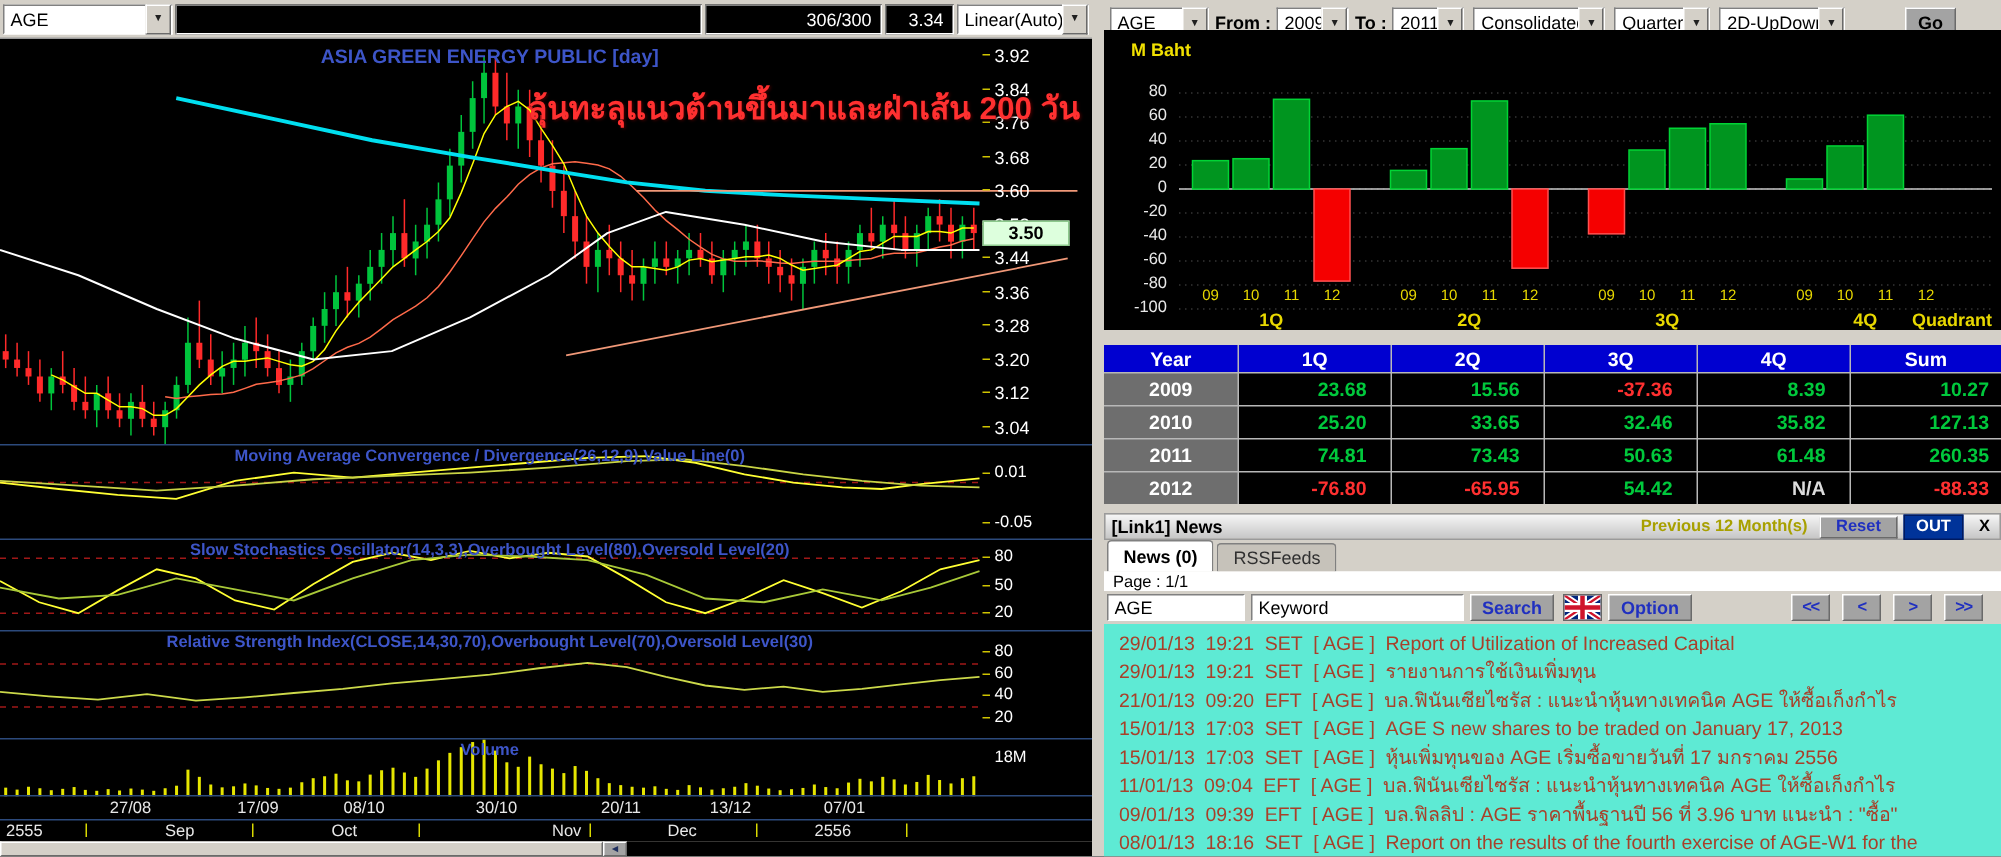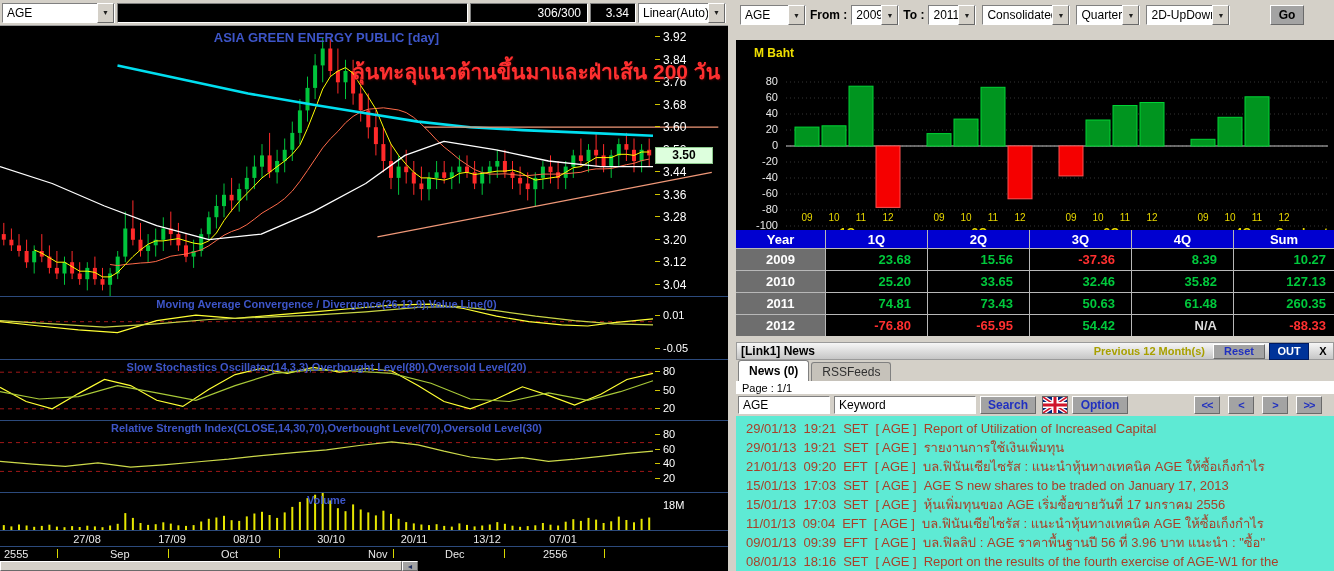--- a/index.html
+++ b/index.html
@@ -37,21 +37,21 @@
   #hscroll{position:absolute;left:0;top:561px;width:728px;height:10px;background:#000;display:flex;}
   #hthumb{width:402px;height:10px;background:#d4d0c8;border:1px solid;border-color:#fff #6a6a6a #6a6a6a #fff;box-sizing:border-box;}
   #hbtn{width:16px;height:10px;font-size:7px;color:#203060;}
   #annotation{position:absolute;left:352px;top:55px;z-index:60;font-size:21px;font-weight:bold;
               color:var(--annot);white-space:nowrap;text-shadow:1px 1px 2px #400000;}
   
   #right-panel{position:absolute;left:736px;top:0;width:598px;height:571px;background:#d4d0c8;}
   #right-toolbar{position:absolute;left:0;top:0;width:598px;height:30px;box-sizing:border-box;
                  display:flex;align-items:center;padding:0 4px;}
   .rt-label{font-size:12px;font-weight:bold;color:#000;margin:0 4px;white-space:nowrap;text-align:center;}
-  #qchart{position:absolute;left:0;top:40px;width:598px;height:200px;background:#000;overflow:hidden;}
+  #qchart{position:absolute;left:0;top:20px;width:598px;height:200px;background:#000;overflow:hidden;}
   #mbaht{position:absolute;left:18px;top:6px;color:#f0e000;font-weight:bold;font-size:12px;}
   #quadrant{position:absolute;right:6px;top:186px;color:#e8d800;font-weight:bold;font-size:12px;}
   #qtable{position:absolute;left:0;top:230px;width:598px;display:grid;
           grid-template-columns:89px 101px 101px 101px 101px 1fr;
           grid-template-rows:18px 21px 21px 21px 21px;gap:1px;background:#b8b8b8;}
   .th{background:var(--hdr-bg);color:#fff;font-weight:bold;font-size:13px;
       display:flex;align-items:center;justify-content:center;}
   .tyear{background:#6e6e6e;color:#fff;font-weight:bold;font-size:13px;
          display:flex;align-items:center;justify-content:center;}
   .tval{background:#000;font-weight:bold;font-size:13px;display:flex;align-items:center;
@@ -408,21 +408,21 @@
             <rect x="617.8" y="23.6" width="2" height="14.4" fill="#e6e600"></rect>
             <rect x="625.4" y="27.0" width="2" height="11.0" fill="#e6e600"></rect>
             <rect x="633.0" y="29.3" width="2" height="8.7" fill="#e6e600"></rect>
             <rect x="640.6" y="25.8" width="2" height="12.2" fill="#e6e600"></rect>
             <rect x="648.2" y="24.5" width="2" height="13.5" fill="#e6e600"></rect>
           </svg>
       </div>
       <div id="dates-row">
           <div style="position: absolute; left: 69px; top: 2px; width: 36px; text-align: center; font-size: 11px; color: rgb(232, 232, 232);">27/08</div>
           <div style="position: absolute; left: 154px; top: 2px; width: 36px; text-align: center; font-size: 11px; color: rgb(232, 232, 232);">17/09</div>
-          <div style="position: absolute; left: 229px; top: 2px; width: 36px; text-align: center; font-size: 11px; color: rgb(232, 232, 232);">08/10</div>
+          <div style="position: absolute; left: 229px; top: 2px; width: 36px; text-align: left; font-size: 11px; color: rgb(232, 232, 232);">08/10</div>
           <div style="position: absolute; left: 313px; top: 2px; width: 36px; text-align: center; font-size: 11px; color: rgb(232, 232, 232);">30/10</div>
           <div style="position: absolute; left: 396px; top: 2px; width: 36px; text-align: center; font-size: 11px; color: rgb(232, 232, 232);">20/11</div>
           <div style="position: absolute; left: 469px; top: 2px; width: 36px; text-align: center; font-size: 11px; color: rgb(232, 232, 232);">13/12</div>
           <div style="position: absolute; left: 545px; top: 2px; width: 36px; text-align: center; font-size: 11px; color: rgb(232, 232, 232);">07/01</div>
         </div>
       <div id="months-row">
           <div style="position: absolute; left: 57px; top: 2px; width: 1px; height: 9px; background: rgb(216, 216, 0);"></div>
           <div style="position: absolute; left: 168px; top: 2px; width: 1px; height: 9px; background: rgb(216, 216, 0);"></div>
           <div style="position: absolute; left: 279px; top: 2px; width: 1px; height: 9px; background: rgb(216, 216, 0);"></div>
           <div style="position: absolute; left: 393px; top: 2px; width: 1px; height: 9px; background: rgb(216, 216, 0);"></div>

